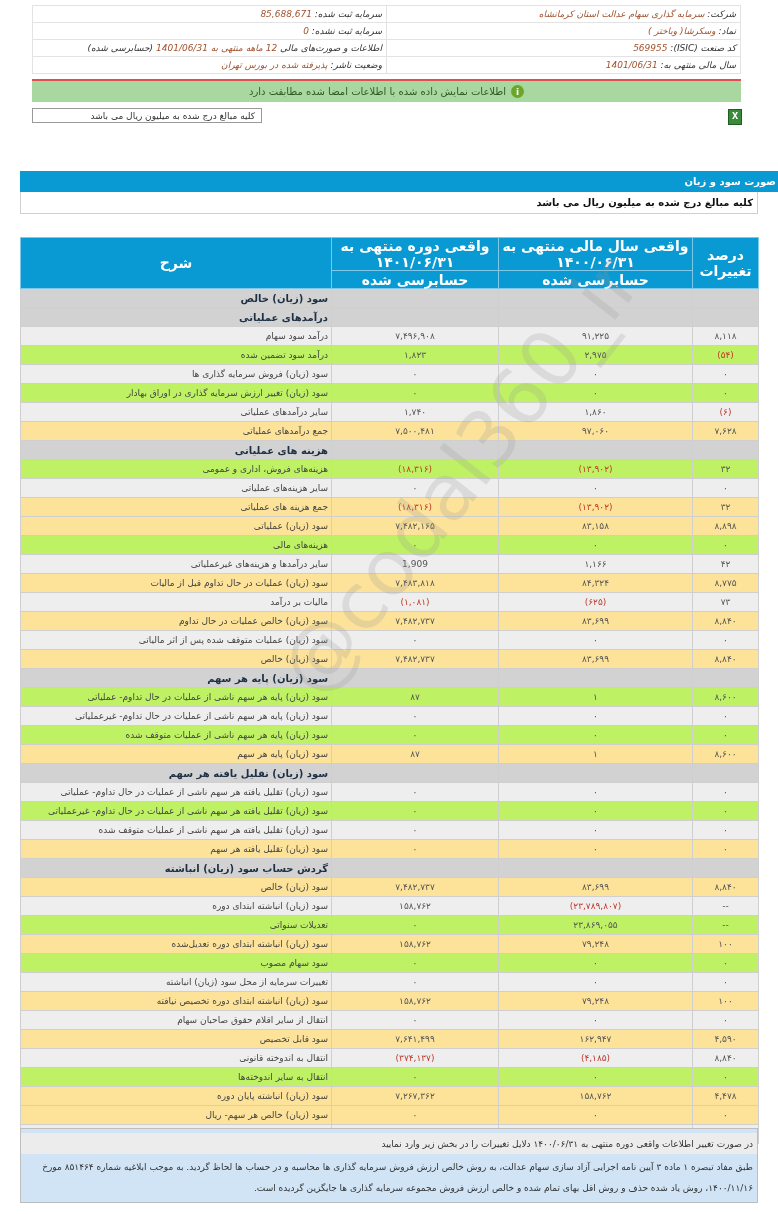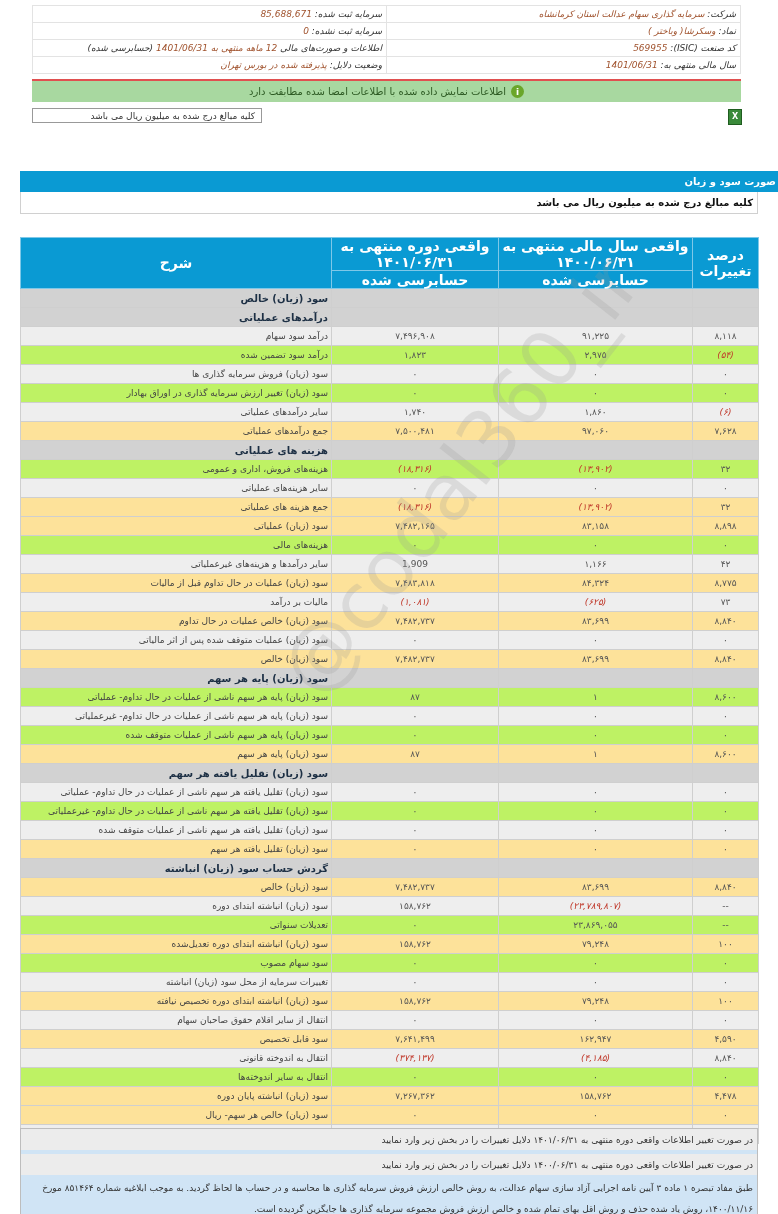--- a/index.html
+++ b/index.html
@@ -19,21 +19,21 @@
   .excel-icon { position:absolute; left:728px; top:109px; width:12px; height:14px; background:#3a8a3a;
                 border:1px solid #1f5c1f; color:#fff; font-size:8px; font-weight:bold; text-align:center; line-height:14px; }
   .section-header { position:absolute; left:20px; top:171px; width:776px; height:21px; background:#0a9ad3;
                     color:#fff; font-size:10px; line-height:21px; padding-right:20px; box-sizing:border-box; font-weight:bold; }
   .section-sub { position:absolute; left:20px; top:192px; width:738px; height:22px; border:1px solid #d0d0d0; border-top:none;
                  font-size:10px; font-weight:bold; line-height:22px; padding-right:4px; box-sizing:border-box; color:#111; }
   .main-table { position:absolute; left:20px; top:237px; width:738px; border-collapse:collapse; table-layout:fixed; }
   .main-table th { background:#0a9ad3; color:#fff; font-weight:bold; font-size:14px; border:1px solid #7fc8e8; padding:0;margin-top:29px; }
   .main-table td { border:1px solid #cfcfcf; height:18px; padding:0 3px; font-size:9px; color:#444; white-space:nowrap; overflow:hidden; }
   .main-table td.num { text-align:center; color:#555; }
-  .main-table td.neg { color:#c0392b;font-style:italic; }
+  .main-table td.neg { color:#c0392b; }
   .main-table td.label { text-align:right; }
   tr.r-gray td { background:#d2d2d2; }
   tr.r-gray td.label { font-weight:bold; color:#1c2f44; font-size:10px; }
   tr.r-light td { background:#eeeeee; }
   tr.r-blue td { background:#bef264;margin-top:12px; }
   tr.r-yellow td { background:#fde29a; }
   .footer-table { position:absolute; left:20px; top:1128px; width:738px; border-collapse:collapse; border:1px solid #bdbdbd; }
   .footer-table td { font-size:9px; color:#333; padding:3px 4px; text-align:right; }
   .footer-table .f-light { background:#ececec; height:15px; }
   .footer-table .f-sep { background:#d0e4f5; height:4px; padding:0; }
@@ -76,21 +76,21 @@
       <span class="val">12 ماهه منتهی به 1401/06/31</span>
       <span>(حسابرسی شده)</span>
     </td>
   </tr>
   <tr>
     <td>
       <span>سال مالی منتهی به:</span>
       <span class="val">1401/06/31</span>
     </td>
     <td>
-      <span>وضعیت دلایل:</span>
+      <span>وضعیت ناشر:</span>
       <span class="val">پذیرفته شده در بورس تهران</span>
     </td>
   </tr>
 </tbody>
   </table>
 
 <div class="redline"></div>
 <div class="notice">
   <span class="info-dot">i</span>
   <span>اطلاعات نمایش داده شده با اطلاعات امضا شده مطابقت دارد</span>
@@ -390,23 +390,20 @@
         <td class="num">۰</td>
         <td class="num">۸۵,۶۸۸,۶۷۱</td>
         <td class="num">۸۵,۶۸۸,۶۷۱</td>
         <td class="label">انتقال</td>
       </tr>
     </tbody>
 </table>
 
 <table class="footer-table">
   <tbody>
-      <tr>
-        <td class="f-light">در صورت تغییر اطلاعات واقعی دوره منتهی به ۱۴۰۱/۰۶/۳۱ دلایل تغییرات را در بخش زیر وارد نمایید</td>
-      </tr>
   <tr>
         <td class="f-sep"></td>
       </tr>
   <tr>
         <td class="f-light">در صورت تغییر اطلاعات واقعی دوره منتهی به ۱۴۰۰/۰۶/۳۱ دلایل تغییرات را در بخش زیر وارد نمایید</td>
       </tr>
   <tr>
         <td class="f-blue">طبق مفاد تبصره ۱ ماده ۳ آیین نامه اجرایی آزاد سازی سهام عدالت، به روش خالص ارزش فروش سرمایه گذاری ها محاسبه و در حساب ها لحاظ گردید. به موجب ابلاغیه شماره ۸۵۱۴۶۴ مورخ ۱۴۰۰/۱۱/۱۶، روش یاد شده حذف و روش اقل بهای تمام شده و خالص ارزش فروش مجموعه سرمایه گذاری ها جایگزین گردیده است.</td>
       </tr>
 </tbody>

